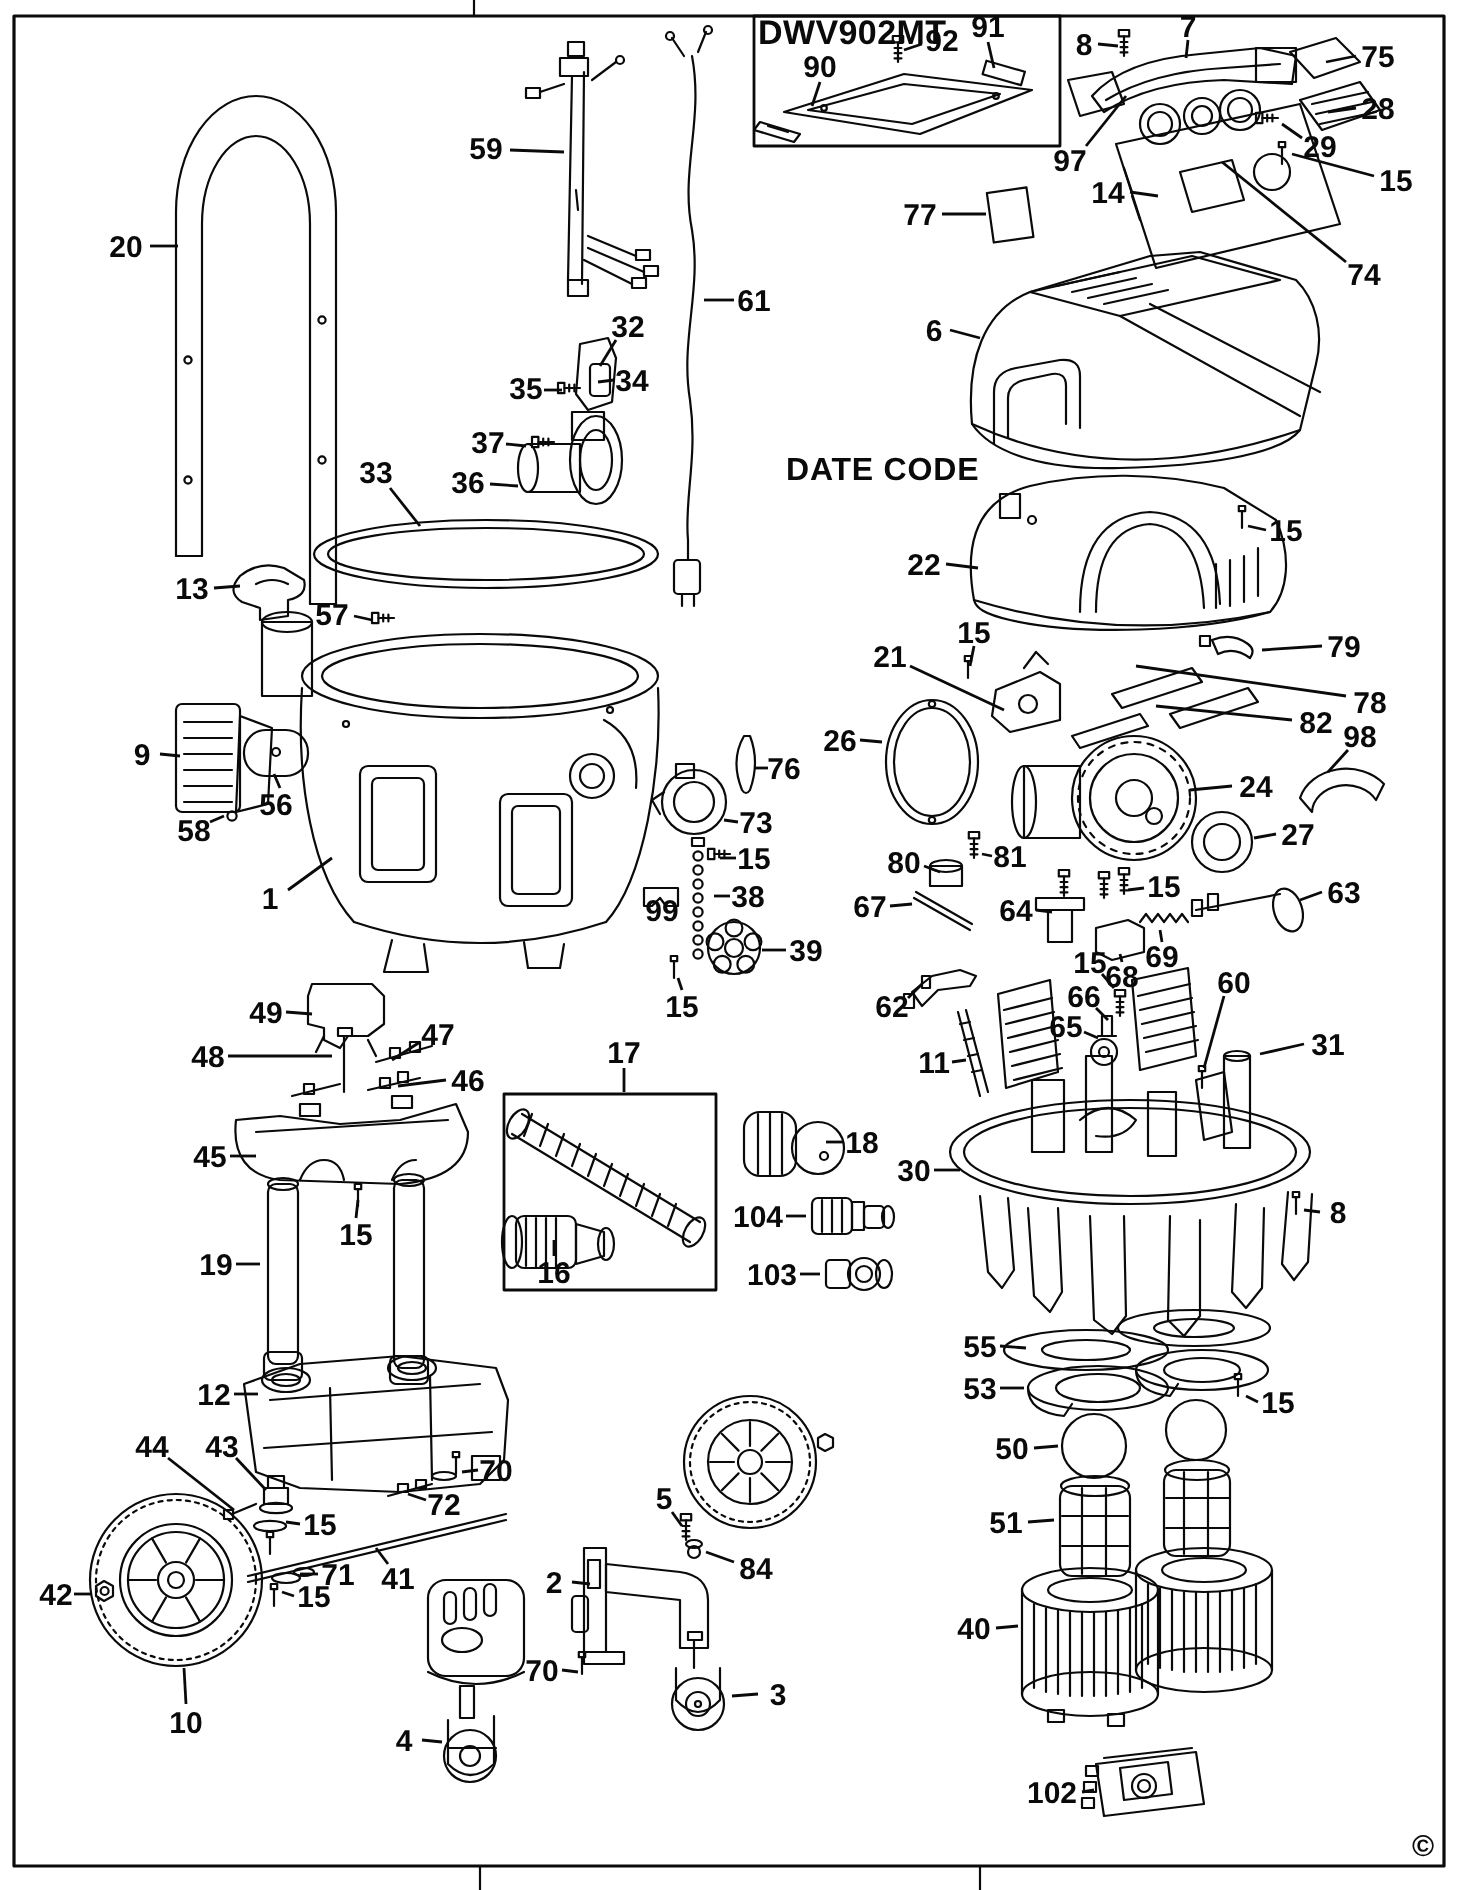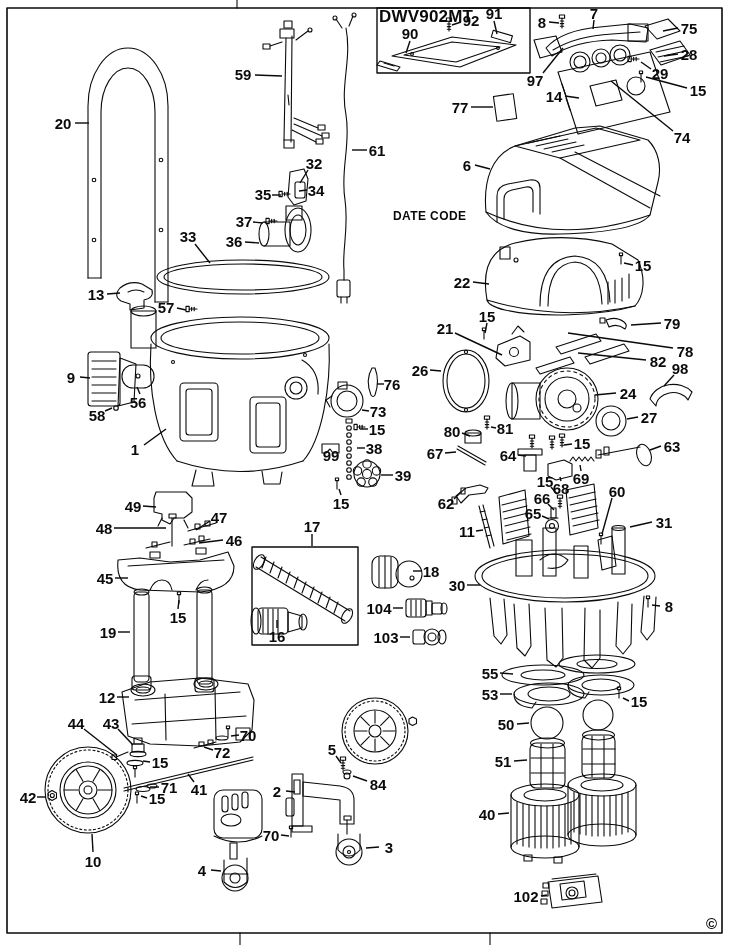--- a/index.html
+++ b/index.html
@@ -1,21 +1,21 @@
 <!DOCTYPE html>
 <html><head>
 <meta charset="utf-8">
 <style>
   html,body{margin:0;padding:0;background:#fff;}
   .page{position:relative;width:730px;height:945px;background:#fff;overflow:hidden;
         font-family:"Liberation Sans",sans-serif;color:#0a0a0a;}
   .page svg{position:absolute;left:0;top:0;}
   .txt{position:absolute;font-weight:bold;white-space:nowrap;}
   #model-label{left:379px;top:7px;font-size:17px;letter-spacing:.2px;}
-  #date-code-label{left:393px;top:209px;font-size:12px;letter-spacing:.4px;}
+  #date-code-label{left:393px;top:227px;font-size:16px;letter-spacing:.4px;}
   #copyright-mark{left:706px;top:915px;font-size:15px;}
 </style>
 </head>
 <body>
 
 <div class="page">
 
   <svg id="art" width="730" height="945" viewBox="0 0 730 945">
     <defs>
       <g id="scrV">

